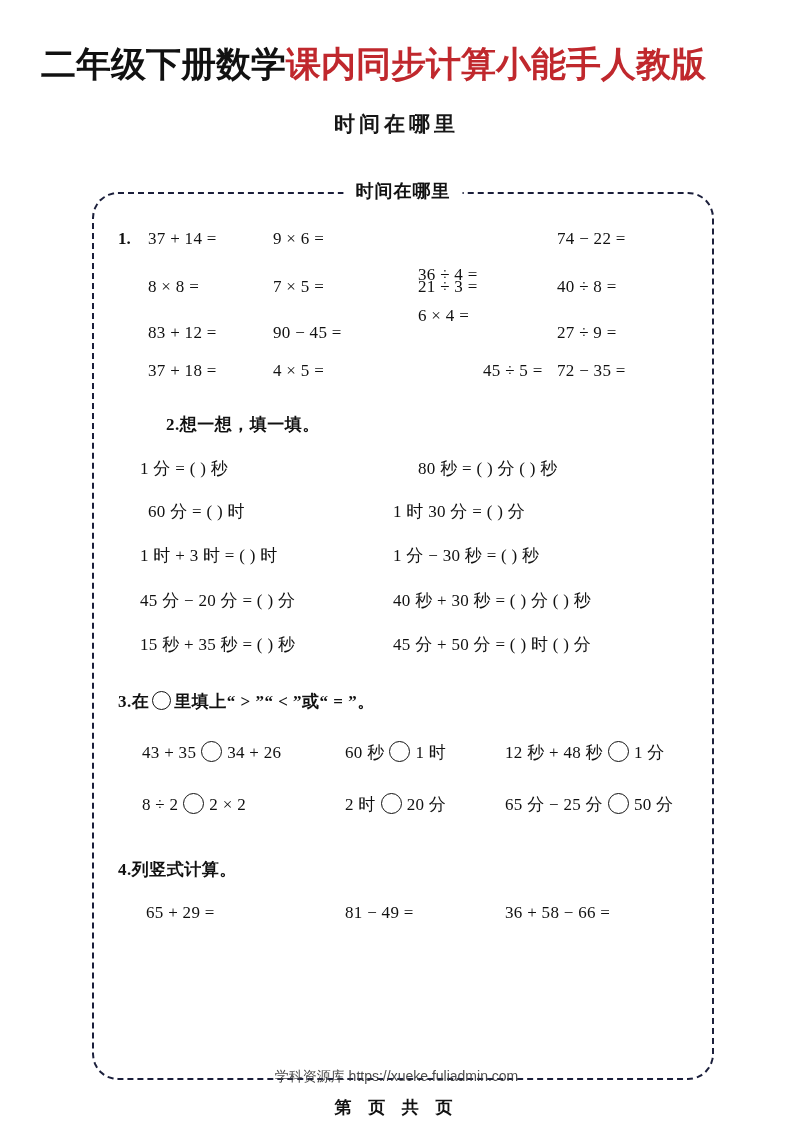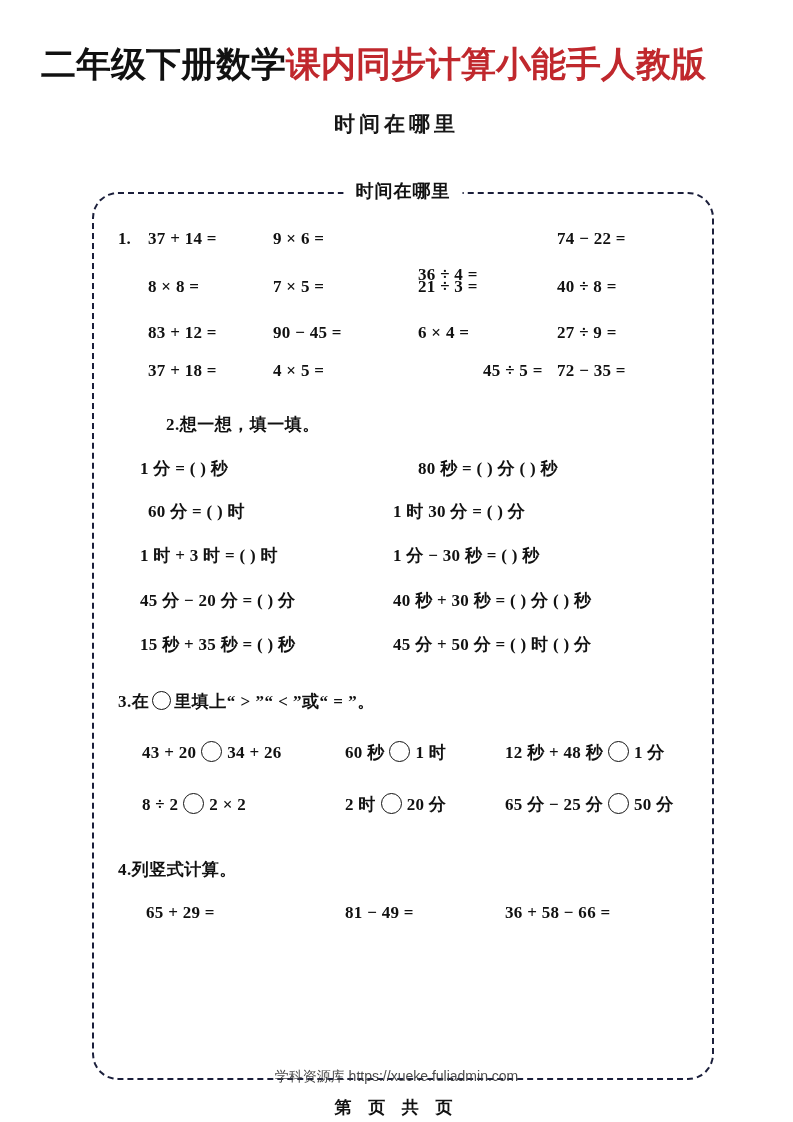--- a/index.html
+++ b/index.html
@@ -82,21 +82,21 @@
     font-weight: 700;
     white-space: nowrap;
     letter-spacing: 0.5px;
   }
   .q-head .idx { font-weight: 700; }
 
   .expr {
     position: absolute;
     font-size: 17px;
     white-space: nowrap;
-    font-weight: 700;
+    font-weight: 400;
     letter-spacing: 0.3px;
   }
 
   .num-label {
     position: absolute;
     font-size: 17px;
     font-weight: 700;
     white-space: nowrap;
   }
 
@@ -170,21 +170,21 @@
 <div class="expr" style="left:418px; top:229px;margin-top:36px;">36 ÷ 4 =</div>
 <div class="expr" style="left:557px; top:229px;">74 − 22 =</div>
 
 <div class="expr" style="left:148px; top:277px;">8 × 8 =</div>
 <div class="expr" style="left:273px; top:277px;">7 × 5 =</div>
 <div class="expr" style="left:418px; top:277px;">21 ÷ 3 =</div>
 <div class="expr" style="left:557px; top:277px;">40 ÷ 8 =</div>
 
 <div class="expr" style="left:148px; top:323px;">83 + 12 =</div>
 <div class="expr" style="left:273px; top:323px;">90 − 45 =</div>
-<div class="expr" style="left:418px; top:323px;">6 × 4 =</div>
+<div class="expr" style="left:418px; top:306px;">6 × 4 =</div>
 <div class="expr" style="left:557px; top:323px;">27 ÷ 9 =</div>
 
 <div class="expr" style="left:148px; top:361px;">37 + 18 =</div>
 <div class="expr" style="left:273px; top:361px;">4 × 5 =</div>
 <div class="expr" style="left:440px; top:361px;margin-left:43px;">45 ÷ 5 =</div>
 <div class="expr" style="left:557px; top:361px;">72 − 35 =</div>
 
 <div class="q-head" style="left:118px; top:413px;margin-left:48px;">
   <span class="idx">2.</span><span>想一想，填一填。</span>
 </div>
@@ -202,21 +202,21 @@
 <div class="expr" style="left:393px; top:589px;">40 秒 + 30 秒 = (        ) 分 (        ) 秒</div>
 
 <div class="expr" style="left:140px; top:633px;">15 秒 + 35 秒 = (        ) 秒</div>
 <div class="expr" style="left:393px; top:633px;">45 分 + 50 分 = (        ) 时 (        ) 分</div>
 
 <div class="q-head" style="left:118px; top:690px;">
   <span class="idx">3.</span><span>在</span><span class="circ-sm"></span><span>里填上“ &gt; ”“ &lt; ”或“ = ”。</span>
 </div>
 
 <div class="expr" style="left:142px; top:741px;">
-  <span>43 + 20</span><span class="circ"></span><span>34 + 26</span>
+  <span>43 + 35</span><span class="circ"></span><span>34 + 26</span>
 </div>
 <div class="expr" style="left:345px; top:741px;">
   <span>60 秒</span><span class="circ"></span><span>1 时</span>
 </div>
 <div class="expr" style="left:505px; top:741px;">
   <span>12 秒 + 48 秒</span><span class="circ"></span><span>1 分</span>
 </div>
 
 <div class="expr" style="left:142px; top:793px;">
   <span>8 ÷ 2</span><span class="circ"></span><span>2 × 2</span>

